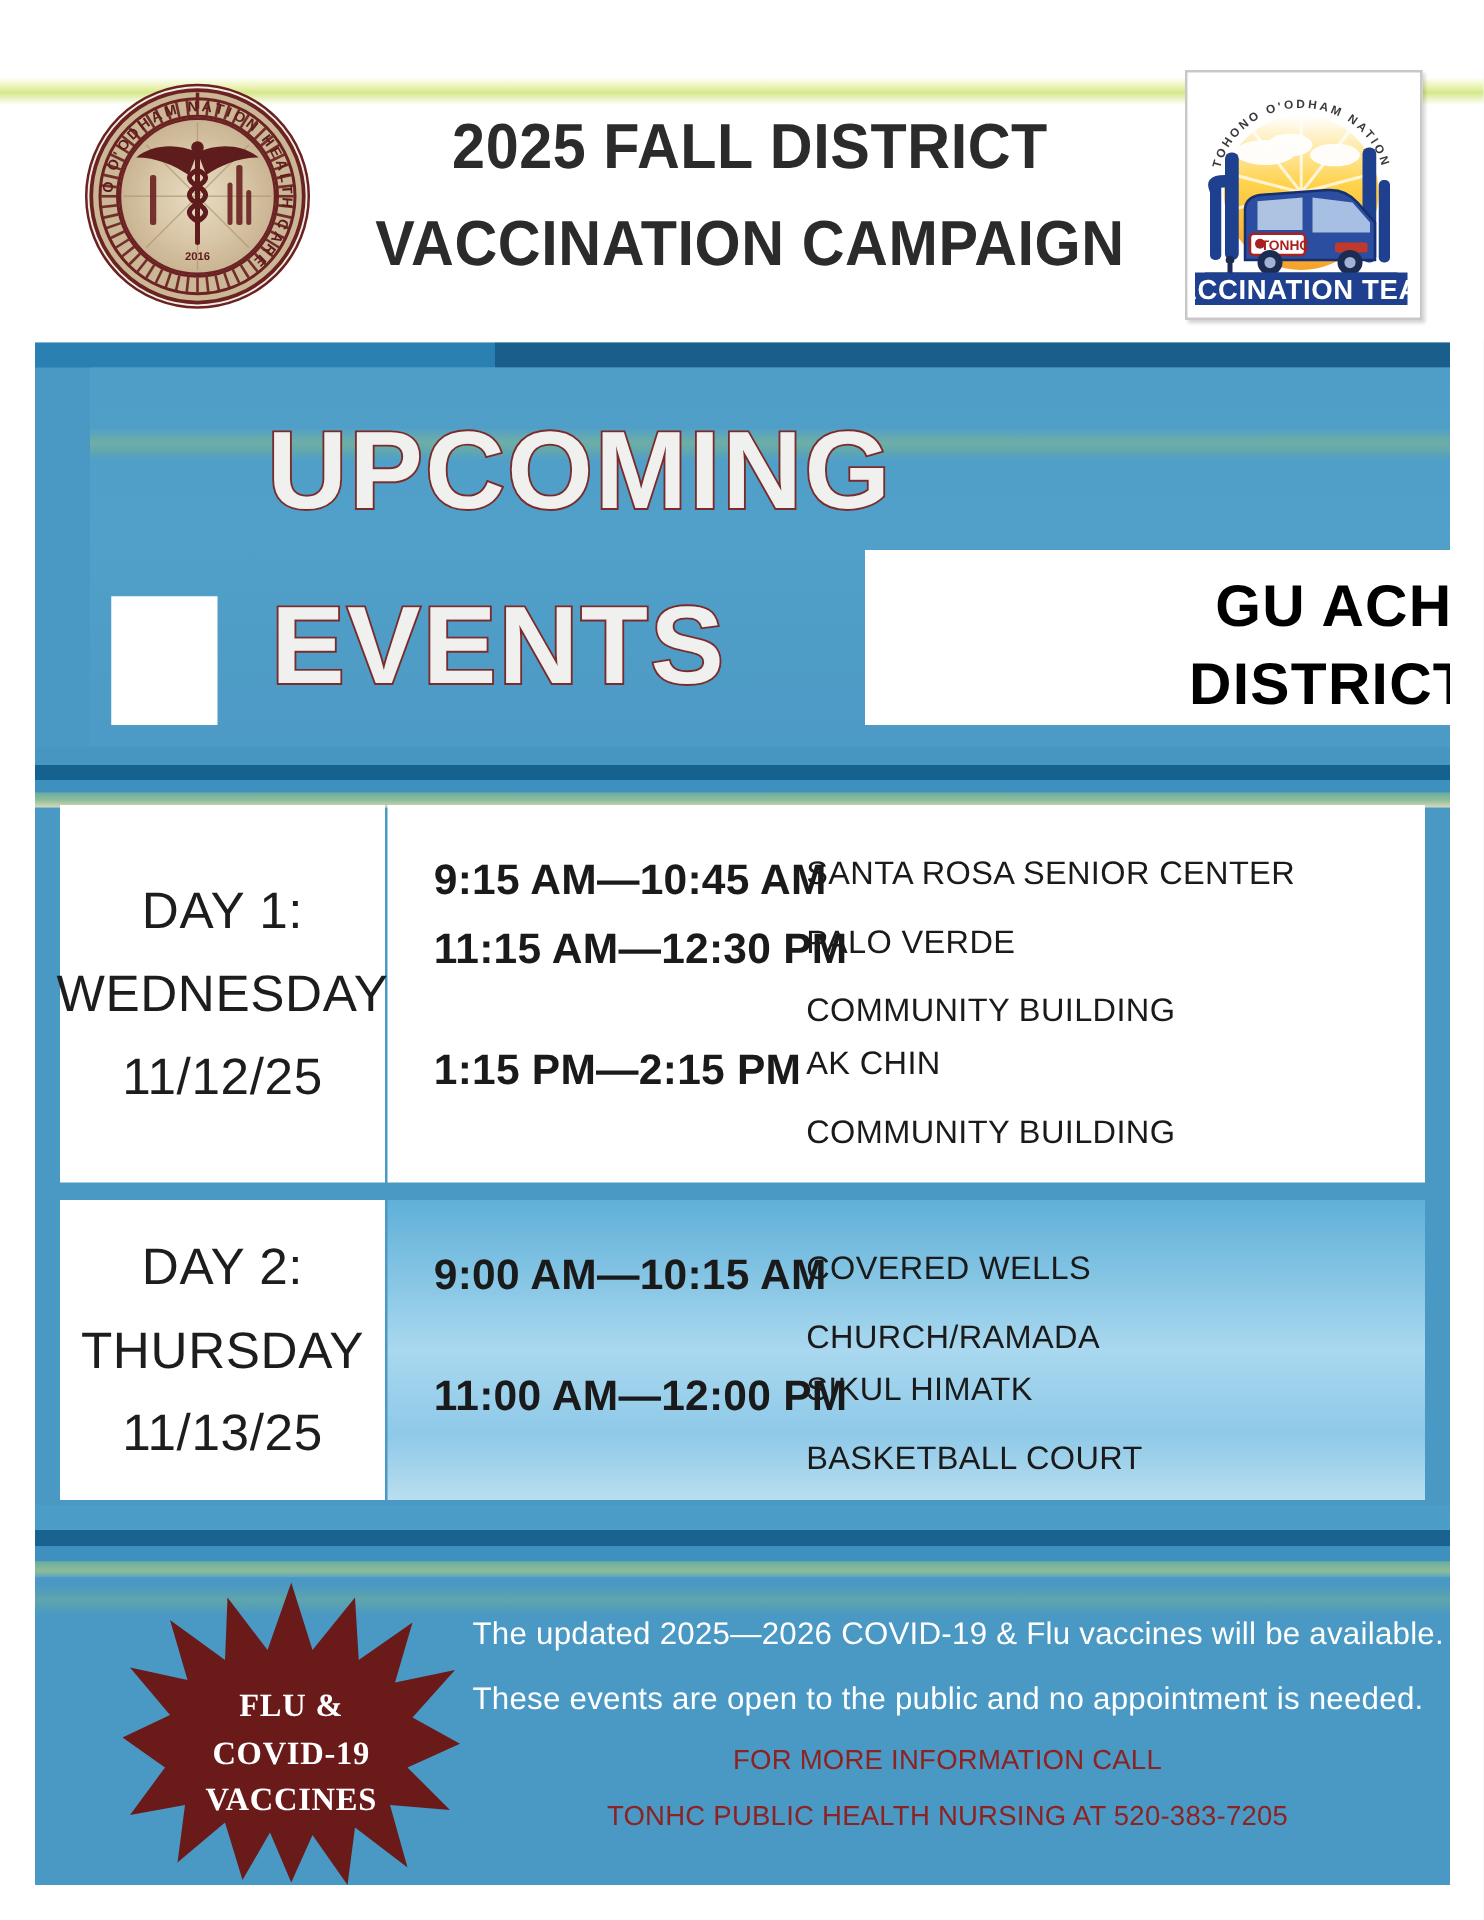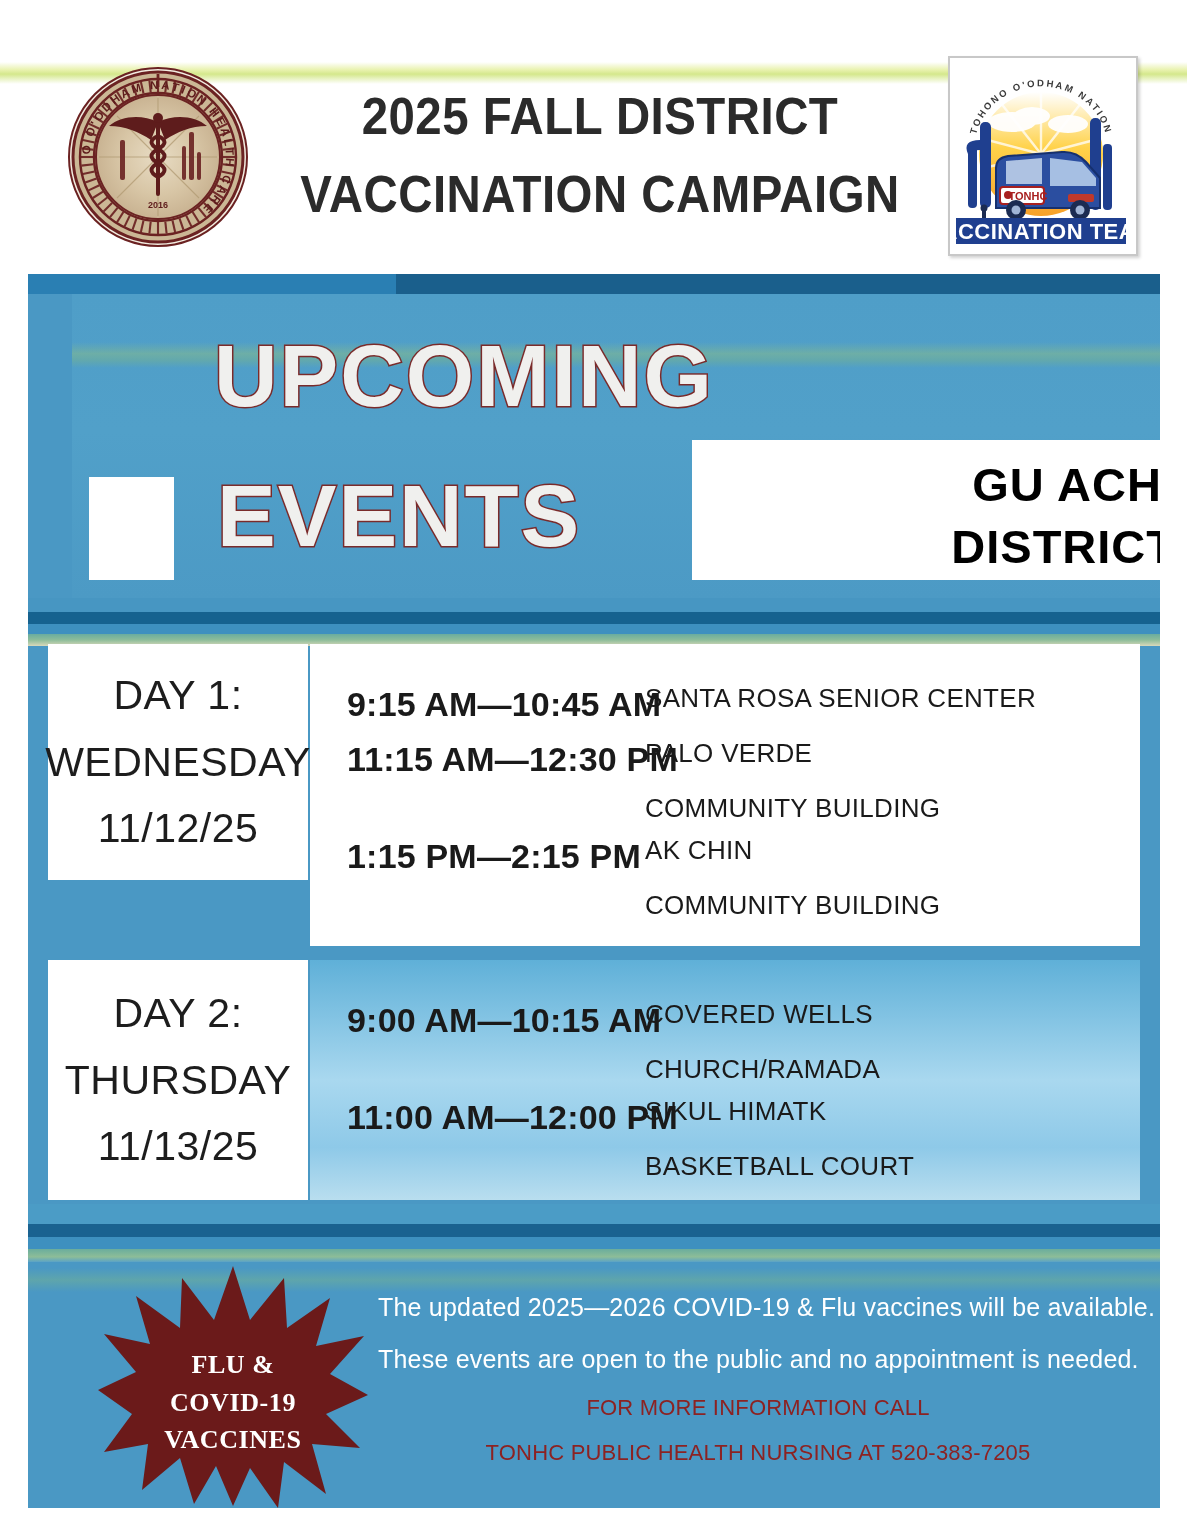--- a/index.html
+++ b/index.html
@@ -552,21 +552,21 @@
   <div id="stripe-band-1">
     <div class="s1"></div>
     <div class="s2"></div>
     <div class="s3"></div>
     <div class="s4"></div>
   </div>
 
   <div id="schedule">
 
     <div class="day-row" style="height:302px;">
-      <div class="day-label" style="height:236px;">
+      <div class="day-label" style="height:302px;">
         <div class="dl">DAY 1:</div>
         <div class="dl">WEDNESDAY</div>
         <div class="dl">11/12/25</div>
       </div>
       <div class="day-body body-white" style="height:302px;">
         <div class="sched-line">
           <span class="sched-time">9:15 AM—10:45 AM</span>
           <span class="sched-loc">SANTA ROSA SENIOR CENTER</span>
         </div>
         <div class="sched-line">

